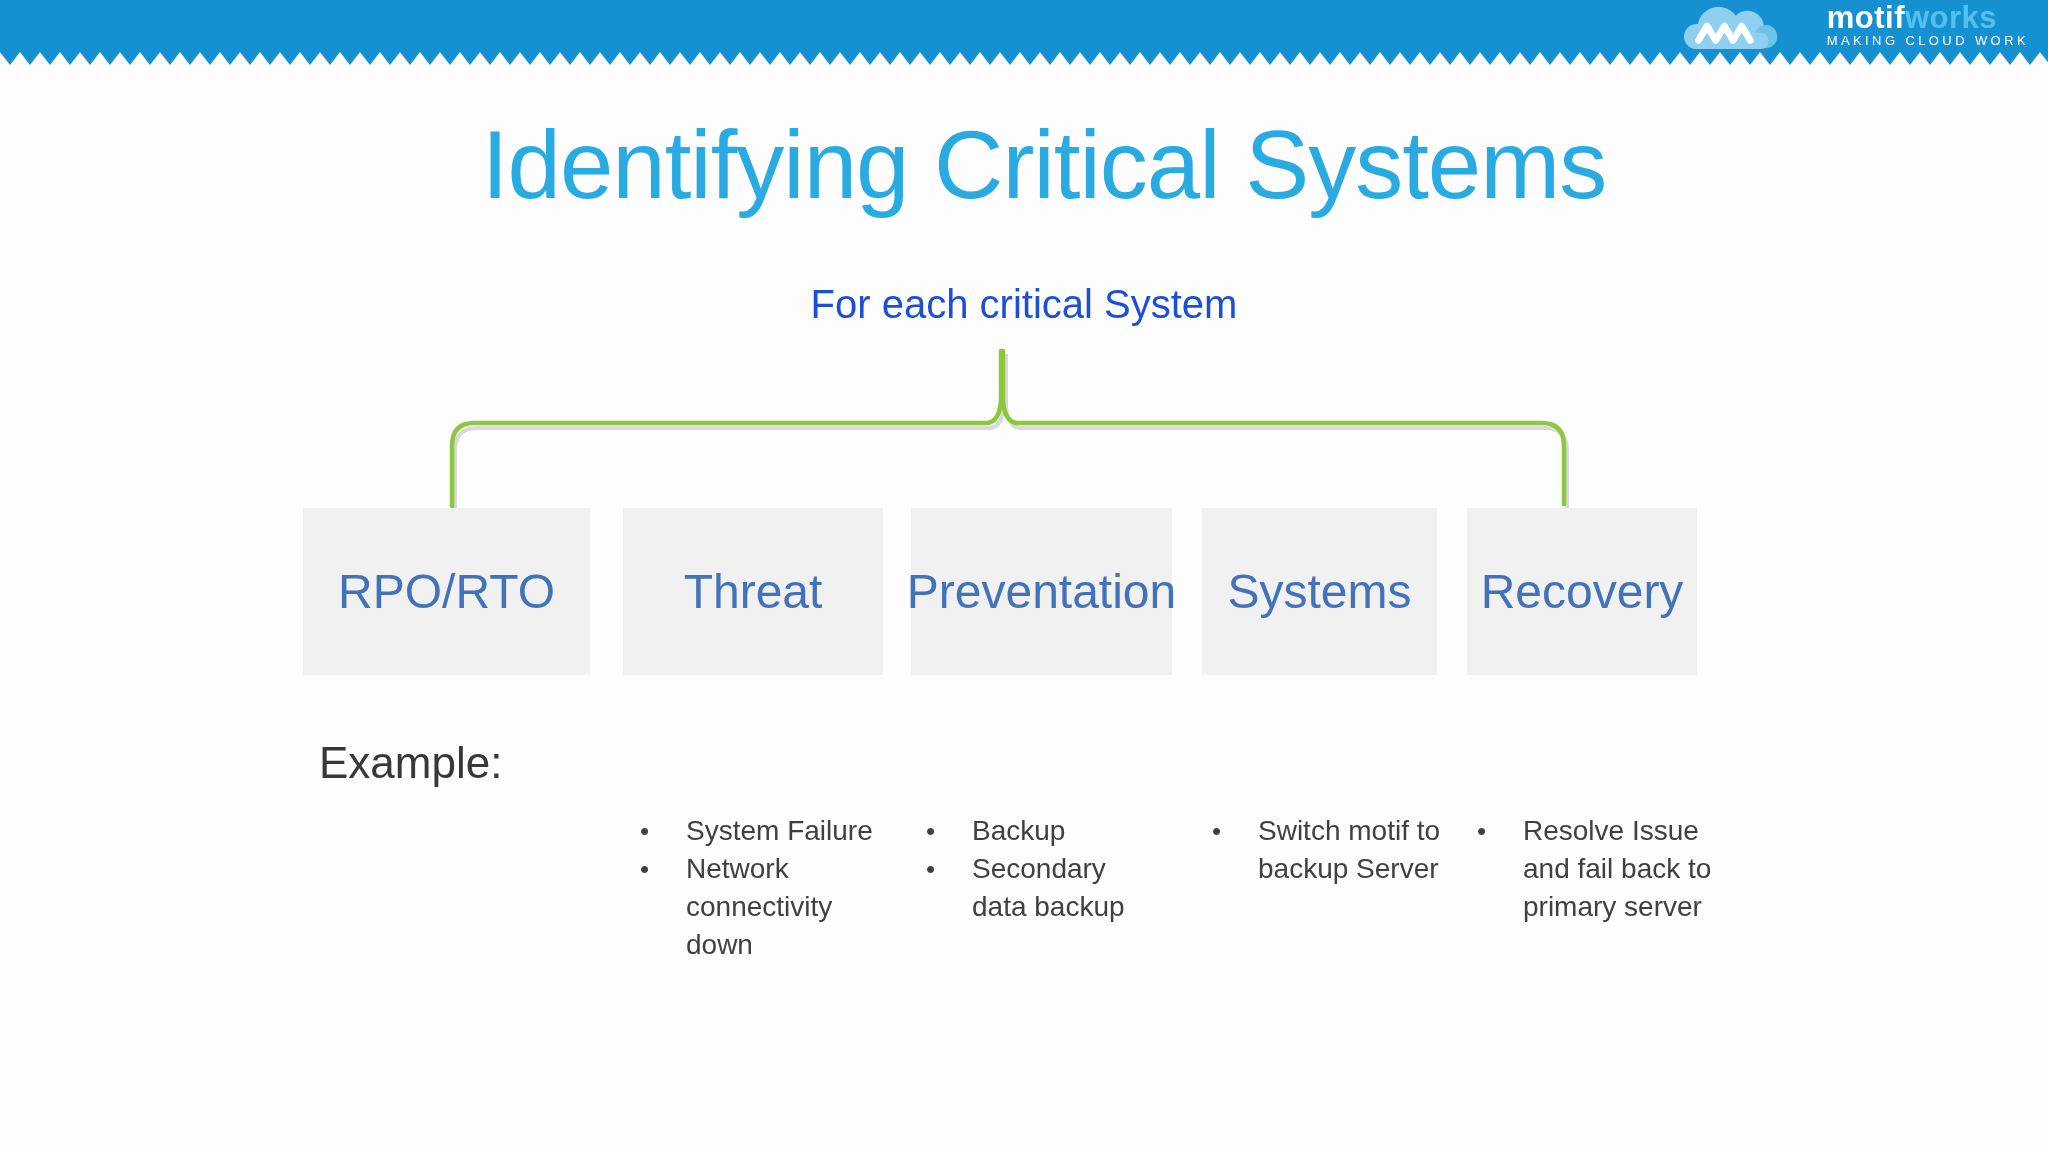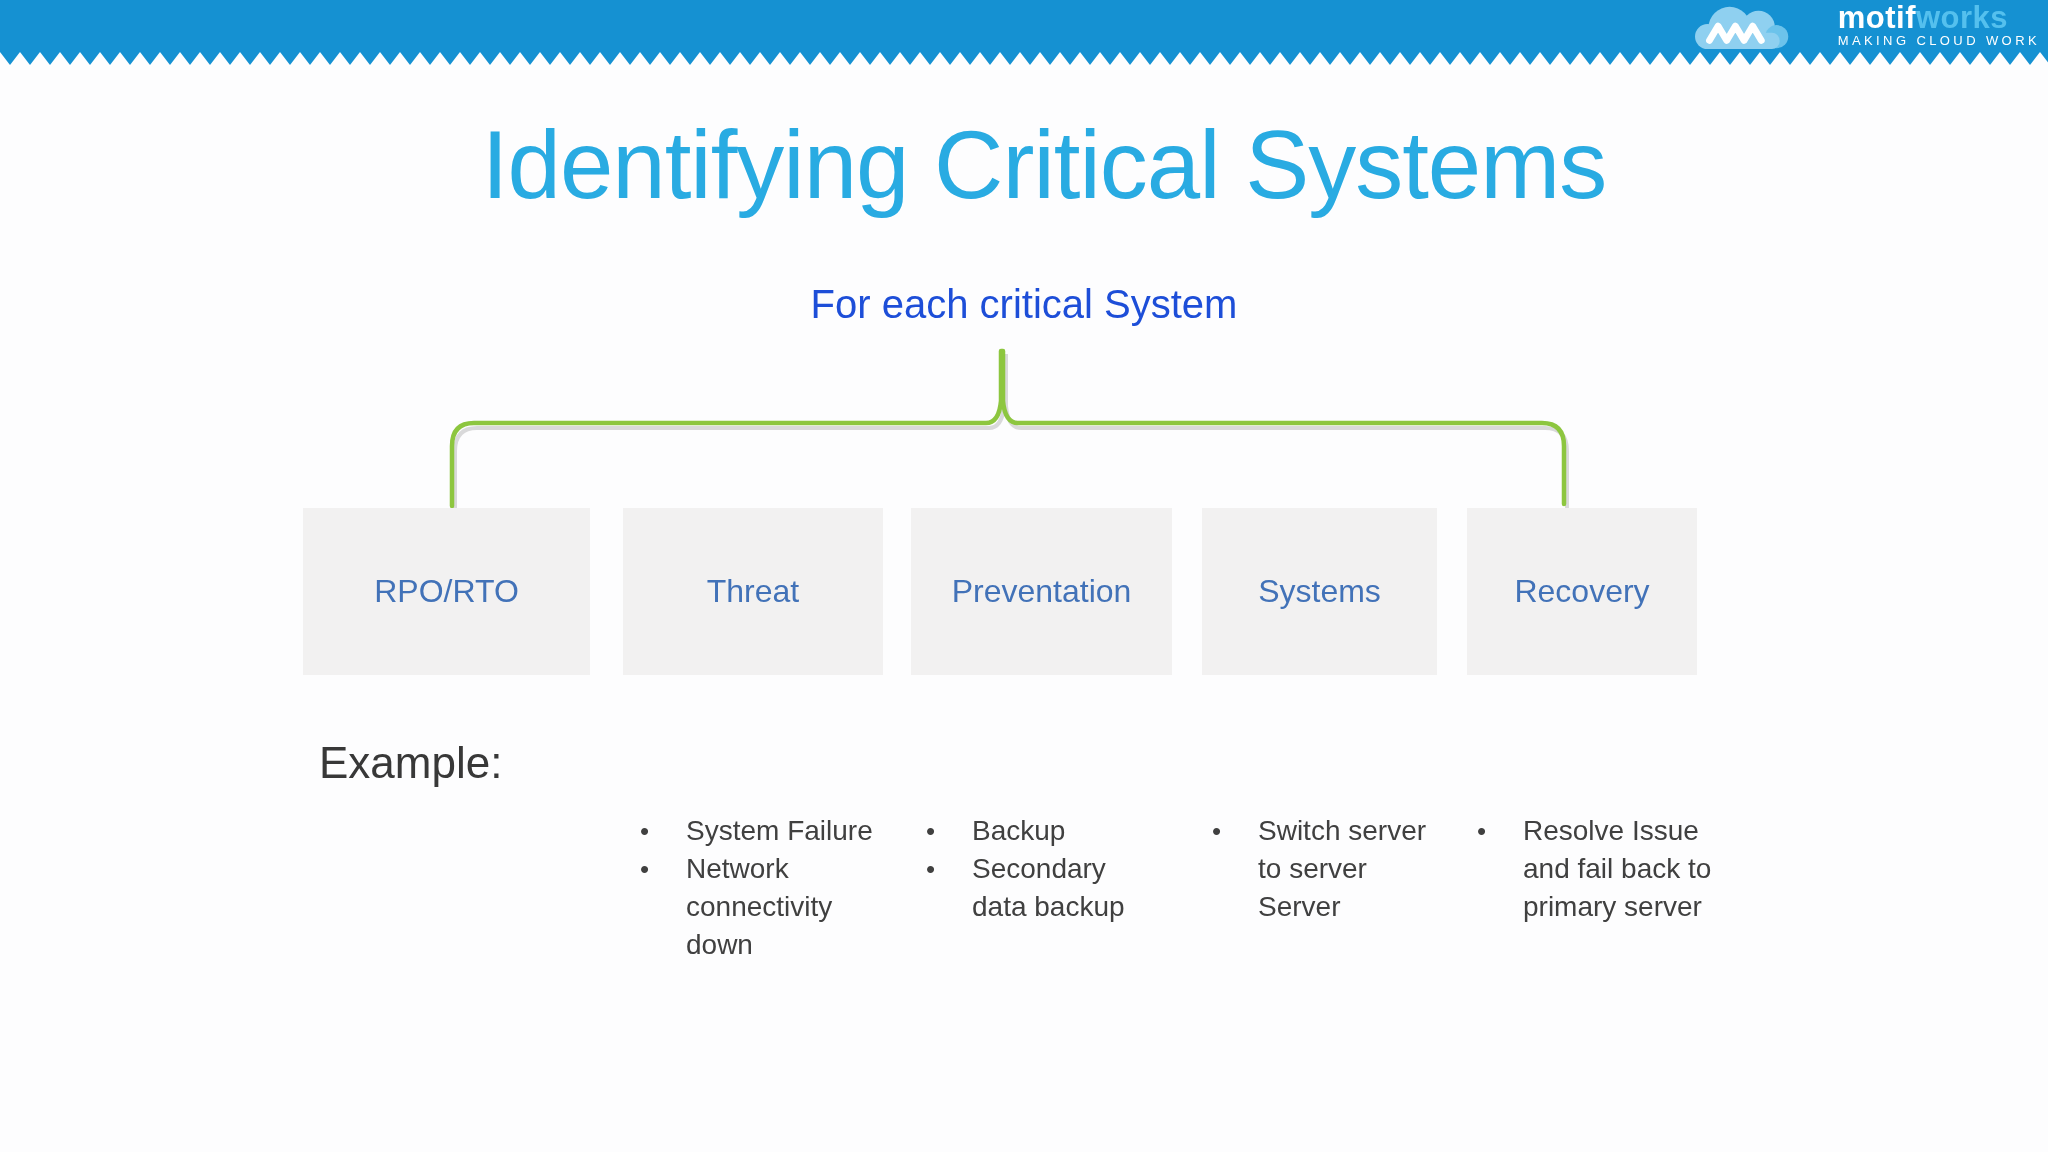--- a/index.html
+++ b/index.html
@@ -27,21 +27,21 @@
   .zigzag-edge {
     position: absolute;
     left: 0; top: 52px;
     width: 100%;
     height: 13px;
     display: block;
   }
   .logo {
     position: absolute;
     top: 2px;
-    right: 8px;
+    right: 19px;
     height: 50px;
     display: flex;
     align-items: flex-start;
     gap: 28px;
   }
   .logo-cloud { width: 118px; height: 50px; margin-right: 6px; }
   .logo-text-block { padding-top: 2px; }
   .logo-brand {
     font-weight: bold;
     font-size: 31px;
@@ -92,21 +92,21 @@
   
   .category-box {
     position: absolute;
     top: 508px;
     height: 167px;
     background: #f2f1f1;
     display: flex;
     align-items: center;
     justify-content: center;
     color: #4272b8;
-    font-size: 32px;
+    font-size: 48px;
     font-weight: 300;
     white-space: nowrap;
   }
   #box-rpo      { left: 303px;  width: 287px; }
   #box-threat   { left: 623px;  width: 260px; }
   #box-prevent  { left: 911px;  width: 261px; }
   #box-response { left: 1202px; width: 235px; }
   #box-recovery { left: 1467px; width: 230px; }
 
   
@@ -213,21 +213,21 @@
     </ul>
   </div>
   <div class="bullet-col" id="col-3">
     <ul>
       <li>Backup</li>
       <li>Secondary data backup</li>
     </ul>
   </div>
   <div class="bullet-col" id="col-4">
     <ul>
-      <li>Switch server to server Server</li>
+      <li>Switch motif to backup Server</li>
     </ul>
   </div>
   <div class="bullet-col" id="col-5">
     <ul>
       <li>Resolve Issue and fail back to primary server</li>
     </ul>
   </div>
 
 </div>
 

